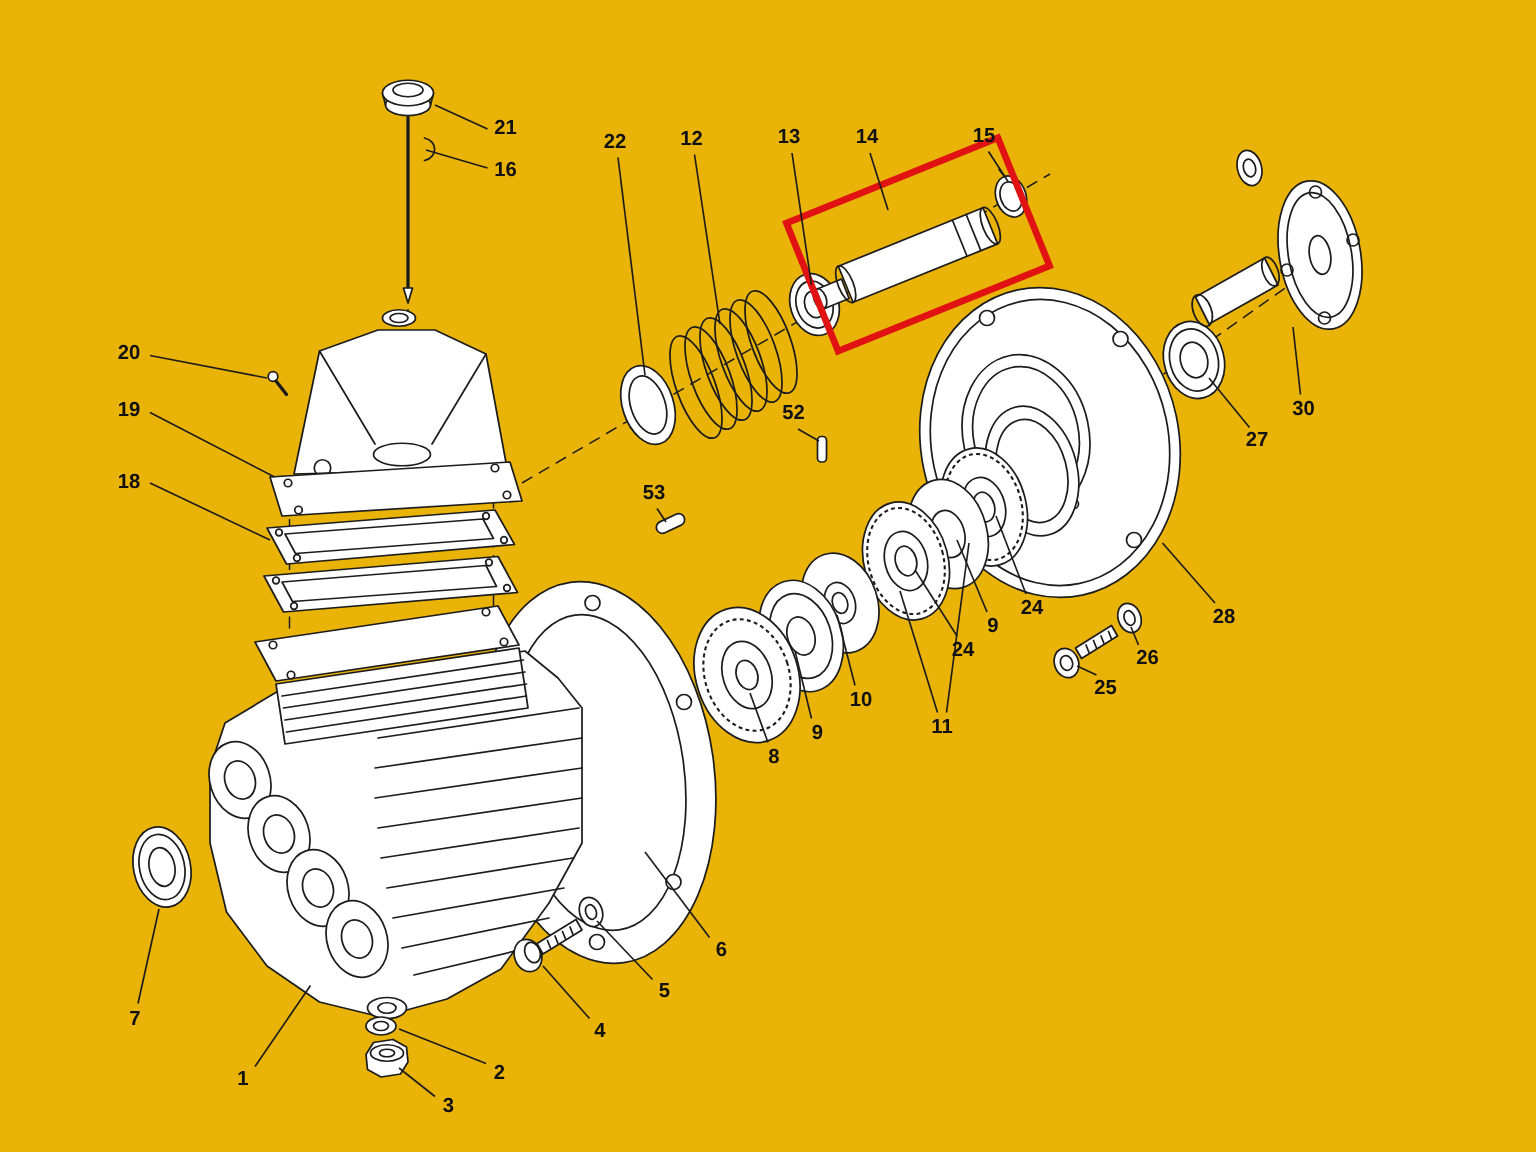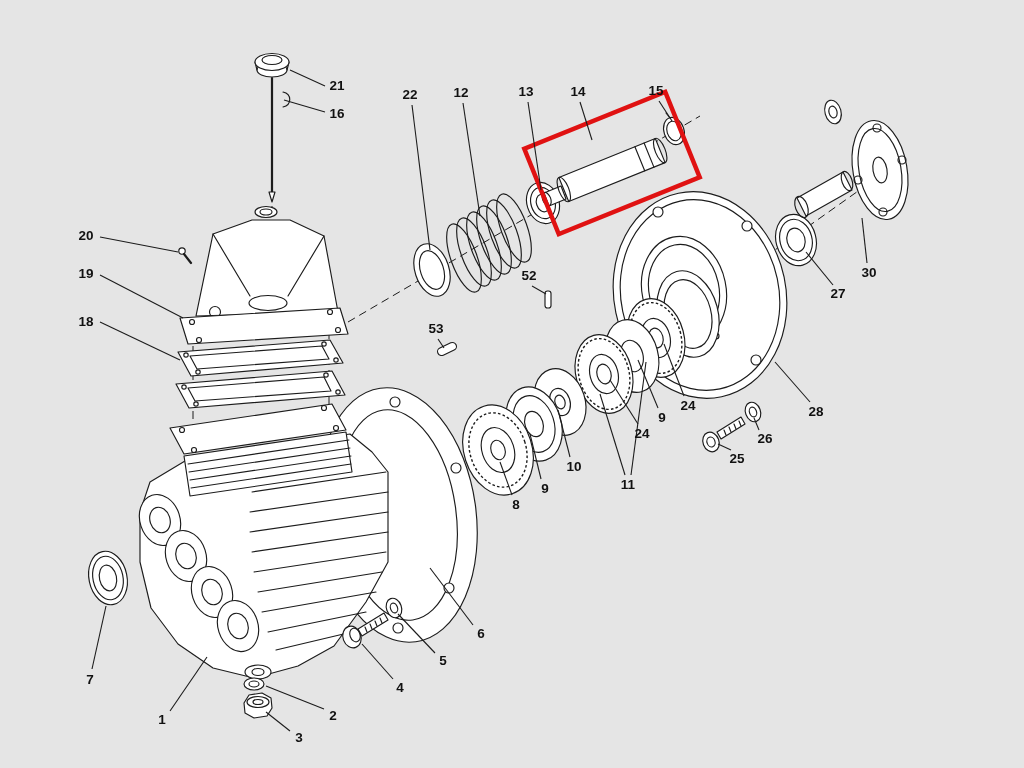--- a/index.html
+++ b/index.html
@@ -1,16 +1,16 @@
 <!DOCTYPE html>
 <html><head>
 <meta charset="utf-8">
 <style>
   html,body{margin:0;padding:0;background:#ffffff;}
-  .stage{position:relative;width:1024px;height:768px;background:#e5e5e5;overflow:hidden;
+  .stage{position:relative;width:1024px;height:768px;background:#eab308;overflow:hidden;
          font-family:"Liberation Sans",sans-serif;}
   svg{display:block;}
   .ln{stroke:#1c1c1c;stroke-width:1.15;fill:none;stroke-linejoin:round;stroke-linecap:round;}
   .fw{fill:#ffffff;}
   .thick{stroke-width:2.2;}
   .dash{stroke:#1c1c1c;stroke-width:1;stroke-dasharray:8 5;fill:none;}
   .teeth{stroke:#1c1c1c;stroke-width:1.4;fill:none;stroke-dasharray:2.6 2.2;}
   #leaders line{stroke:#1c1c1c;stroke-width:1.1;}
   #labels text{font:bold 13.5px "Liberation Sans",sans-serif;fill:#111111;
                text-anchor:middle;dominant-baseline:middle;}

